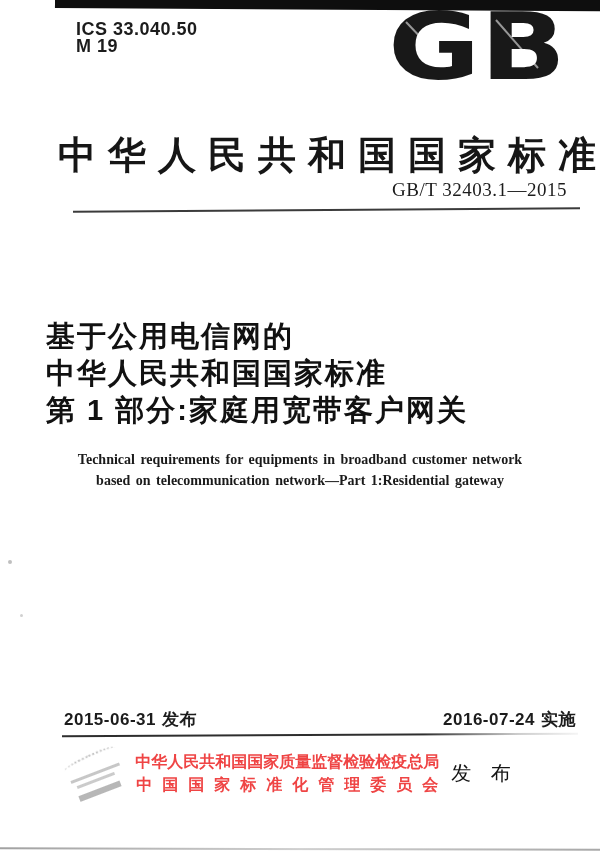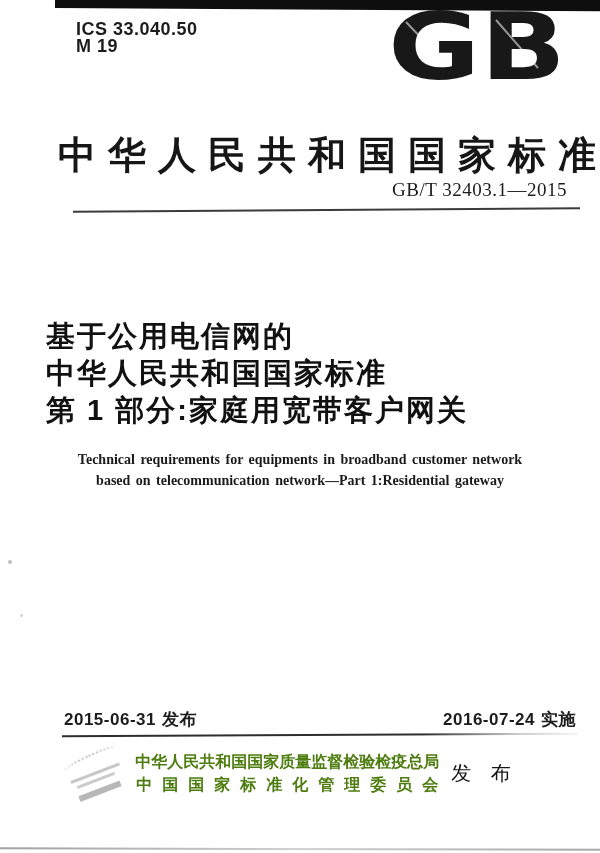--- a/index.html
+++ b/index.html
@@ -76,21 +76,21 @@
     position:absolute;top:734px;left:62px;right:22px;height:2px;
     background:linear-gradient(to right,#2e2e2e 0%,#2e2e2e 70%,rgba(46,46,46,.25) 88%,rgba(46,46,46,.05) 100%);
     transform:rotate(-0.3deg);
   }
   .publisher-row{
     position:absolute;top:750px;left:46px;right:0;
     display:flex;justify-content:center;align-items:center;gap:12px;
     white-space:nowrap;
   }
   .publisher-lines{
-    font-size:16px;font-weight:bold;line-height:23px;text-align:center;color:#4d7c0f;
+    font-size:16px;font-weight:bold;line-height:23px;text-align:center;color:#ef4444;
   }
   .publisher-line2{letter-spacing:10px;margin-right:-10px;}
   .publish-label{
     font-size:20px;font-weight:normal;letter-spacing:7px;margin-right:-7px;color:#141414;
   }
 
   
   .stamp{
     position:absolute;left:63px;top:751px;width:72px;height:64px;
     transform:rotate(-21deg);opacity:.55;filter:blur(.4px);

